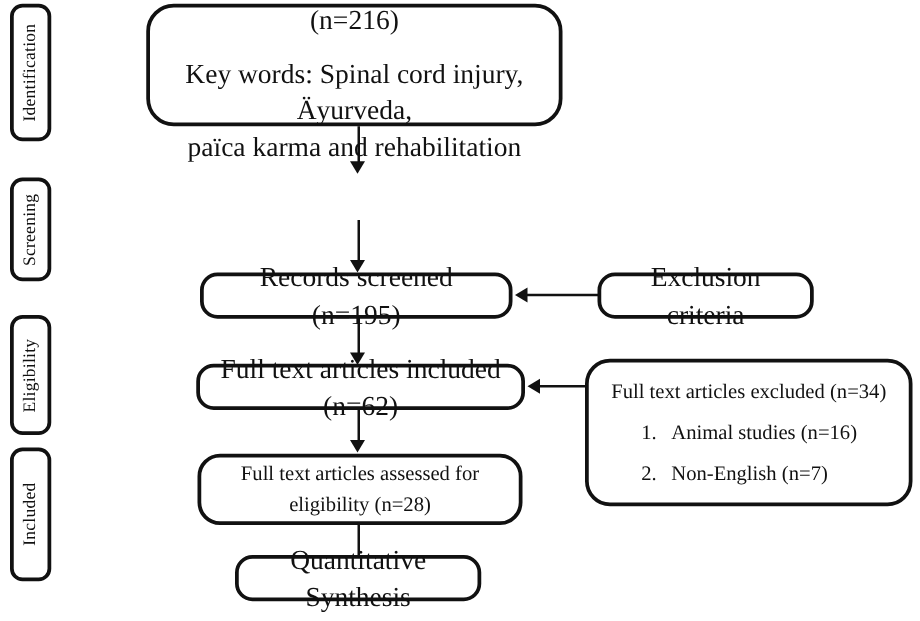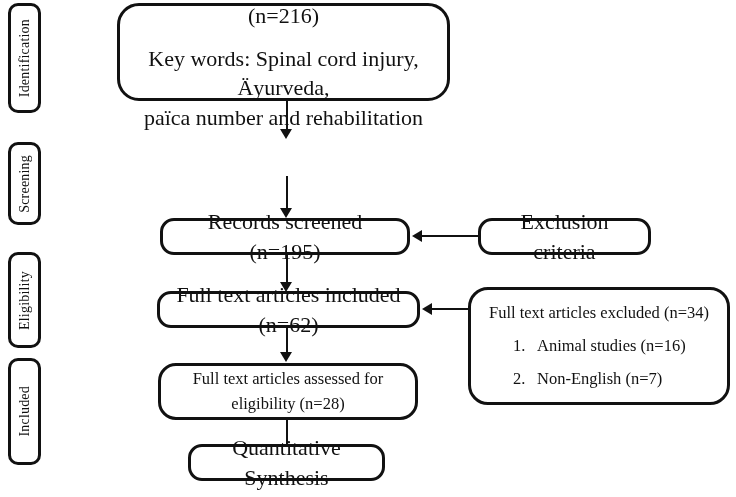--- a/index.html
+++ b/index.html
@@ -156,21 +156,21 @@
   <div class="vline" style="left:286px; top:328px; height:28px;"></div>
   <div class="arrow-down" style="left:280px; top:352px;"></div>
 
   <div class="vline" style="left:286px; top:420px; height:32px;"></div>
   <div class="arrow-down" style="left:280px; top:448px;"></div>
 
   <div class="box" style="left:117px; top:3px; width:333px; height:98px; border-radius:22px;">
     <span class="txt fs16">
       <span class="p1" style="display:block;">Total number of records identified (n=216)</span>
       <span class="p2" style="display:block;">Key words: Spinal cord injury, Äyurveda,</span>
-      <span class="p2" style="display:block;">païca number and rehabilitation</span>
+      <span class="p2" style="display:block;">païca karma and rehabilitation</span>
     </span>
   </div>
 
 
   <div class="box" style="left:160px; top:218px; width:250px; height:37px;align-items:center;">
     <span class="txt fs16">Records screened (n=195)</span>
   </div>
 
   <div class="box" style="left:478px; top:218px; width:173px; height:37px;">
     <span class="txt fs16">Exclusion criteria</span>

